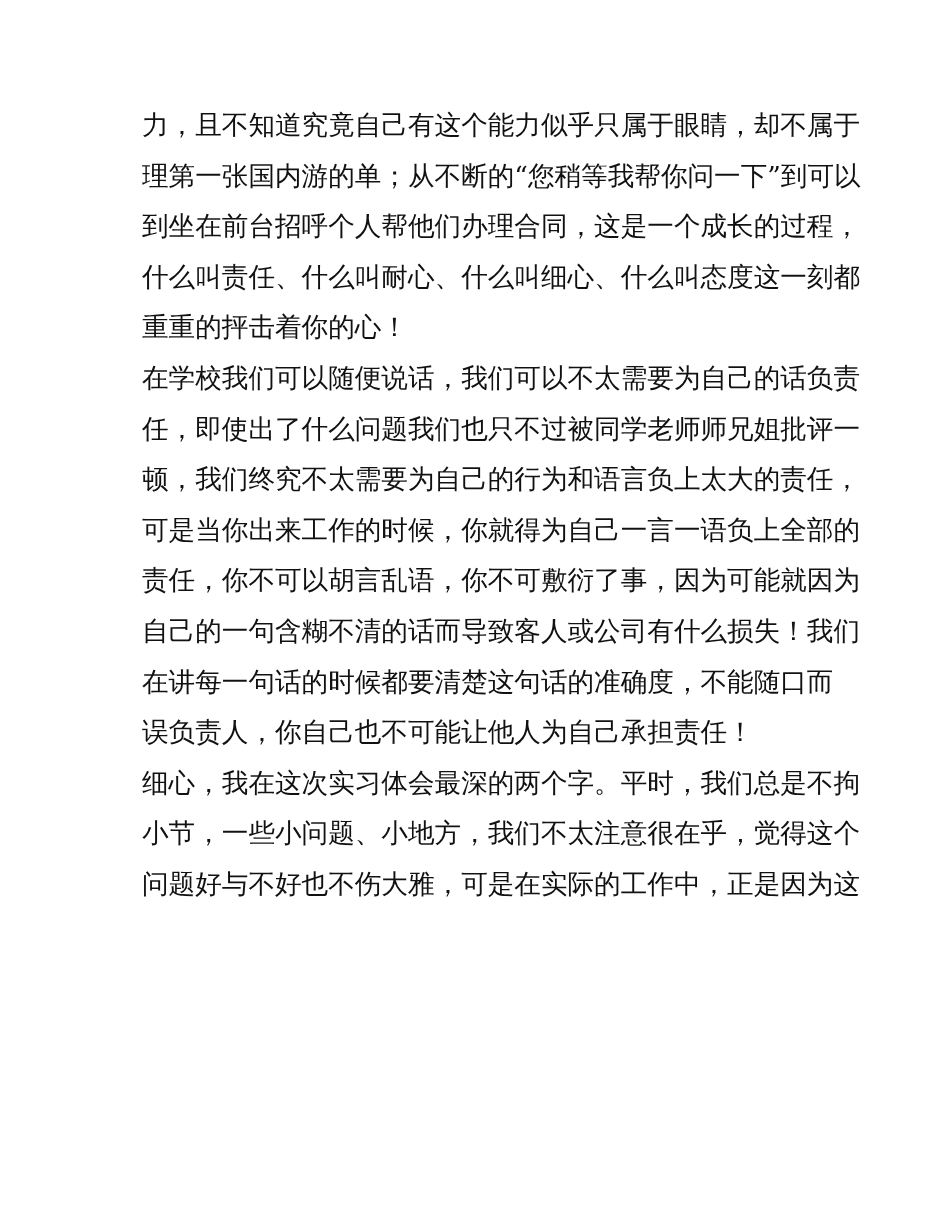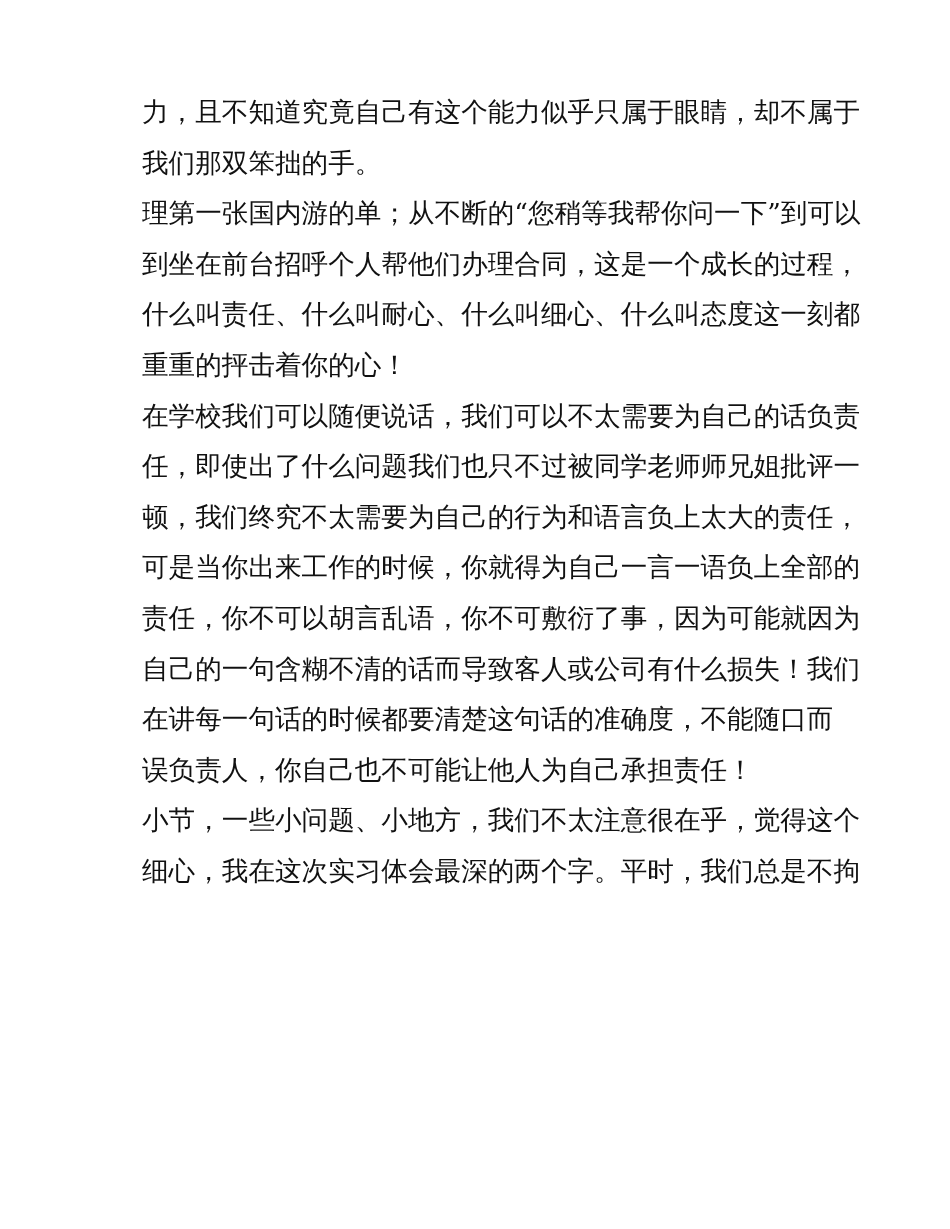--- a/index.html
+++ b/index.html
@@ -17,21 +17,21 @@
       position: absolute;
       left: 0;
       top: 0;
       width: 950px;
       height: 1229px;
       background: #ffffff;
     }
     .text-block {
       position: absolute;
       left: 142px;
-      top: 87px;
+      top: 100px;
       width: 680px;
       font-family: "DejaVu Serif", "Liberation Serif", serif;
       font-size: 26.6px;
       line-height: 50.6px;
       color: #111111;
       letter-spacing: 0px;
     }
     .line {
       display: block;
       white-space: nowrap;
@@ -39,21 +39,20 @@
     }
   </style>
 </head>
 <body>
 
 <div class="page">
   <div class="text-block">
 
     <div>
       <span class="line">力，且不知道究竟自己有这个能力似乎只属于眼睛，却不属于</span>
-      <span class="line">我们那双笨拙的手。</span>
     </div>
 
     <div>
       <span class="line">理第一张国内游的单；从不断的“您稍等我帮你问一下”到可以</span>
       <span class="line">到坐在前台招呼个人帮他们办理合同，这是一个成长的过程，</span>
       <span class="line">什么叫责任、什么叫耐心、什么叫细心、什么叫态度这一刻都</span>
       <span class="line">重重的抨击着你的心！</span>
     </div>
 
     <div>
@@ -61,18 +60,19 @@
       <span class="line">任，即使出了什么问题我们也只不过被同学老师师兄姐批评一</span>
       <span class="line">顿，我们终究不太需要为自己的行为和语言负上太大的责任，</span>
       <span class="line">可是当你出来工作的时候，你就得为自己一言一语负上全部的</span>
       <span class="line">责任，你不可以胡言乱语，你不可敷衍了事，因为可能就因为</span>
       <span class="line">自己的一句含糊不清的话而导致客人或公司有什么损失！我们</span>
       <span class="line">在讲每一句话的时候都要清楚这句话的准确度，不能随口而</span>
       <span class="line">误负责人，你自己也不可能让他人为自己承担责任！</span>
     </div>
 
     <div>
+      <span class="line">细心，我在这次实习体会最深的两个字。平时，我们总是不拘</span>
       <span class="line">小节，一些小问题、小地方，我们不太注意很在乎，觉得这个</span>
-      <span class="line">细心，我在这次实习体会最深的两个字。平时，我们总是不拘</span>
+      <span class="line">问题好与不好也不伤大雅，可是在实际的工作中，正是因为这</span>
     </div>
 
   </div>
 </div>
 
 </body></html>

